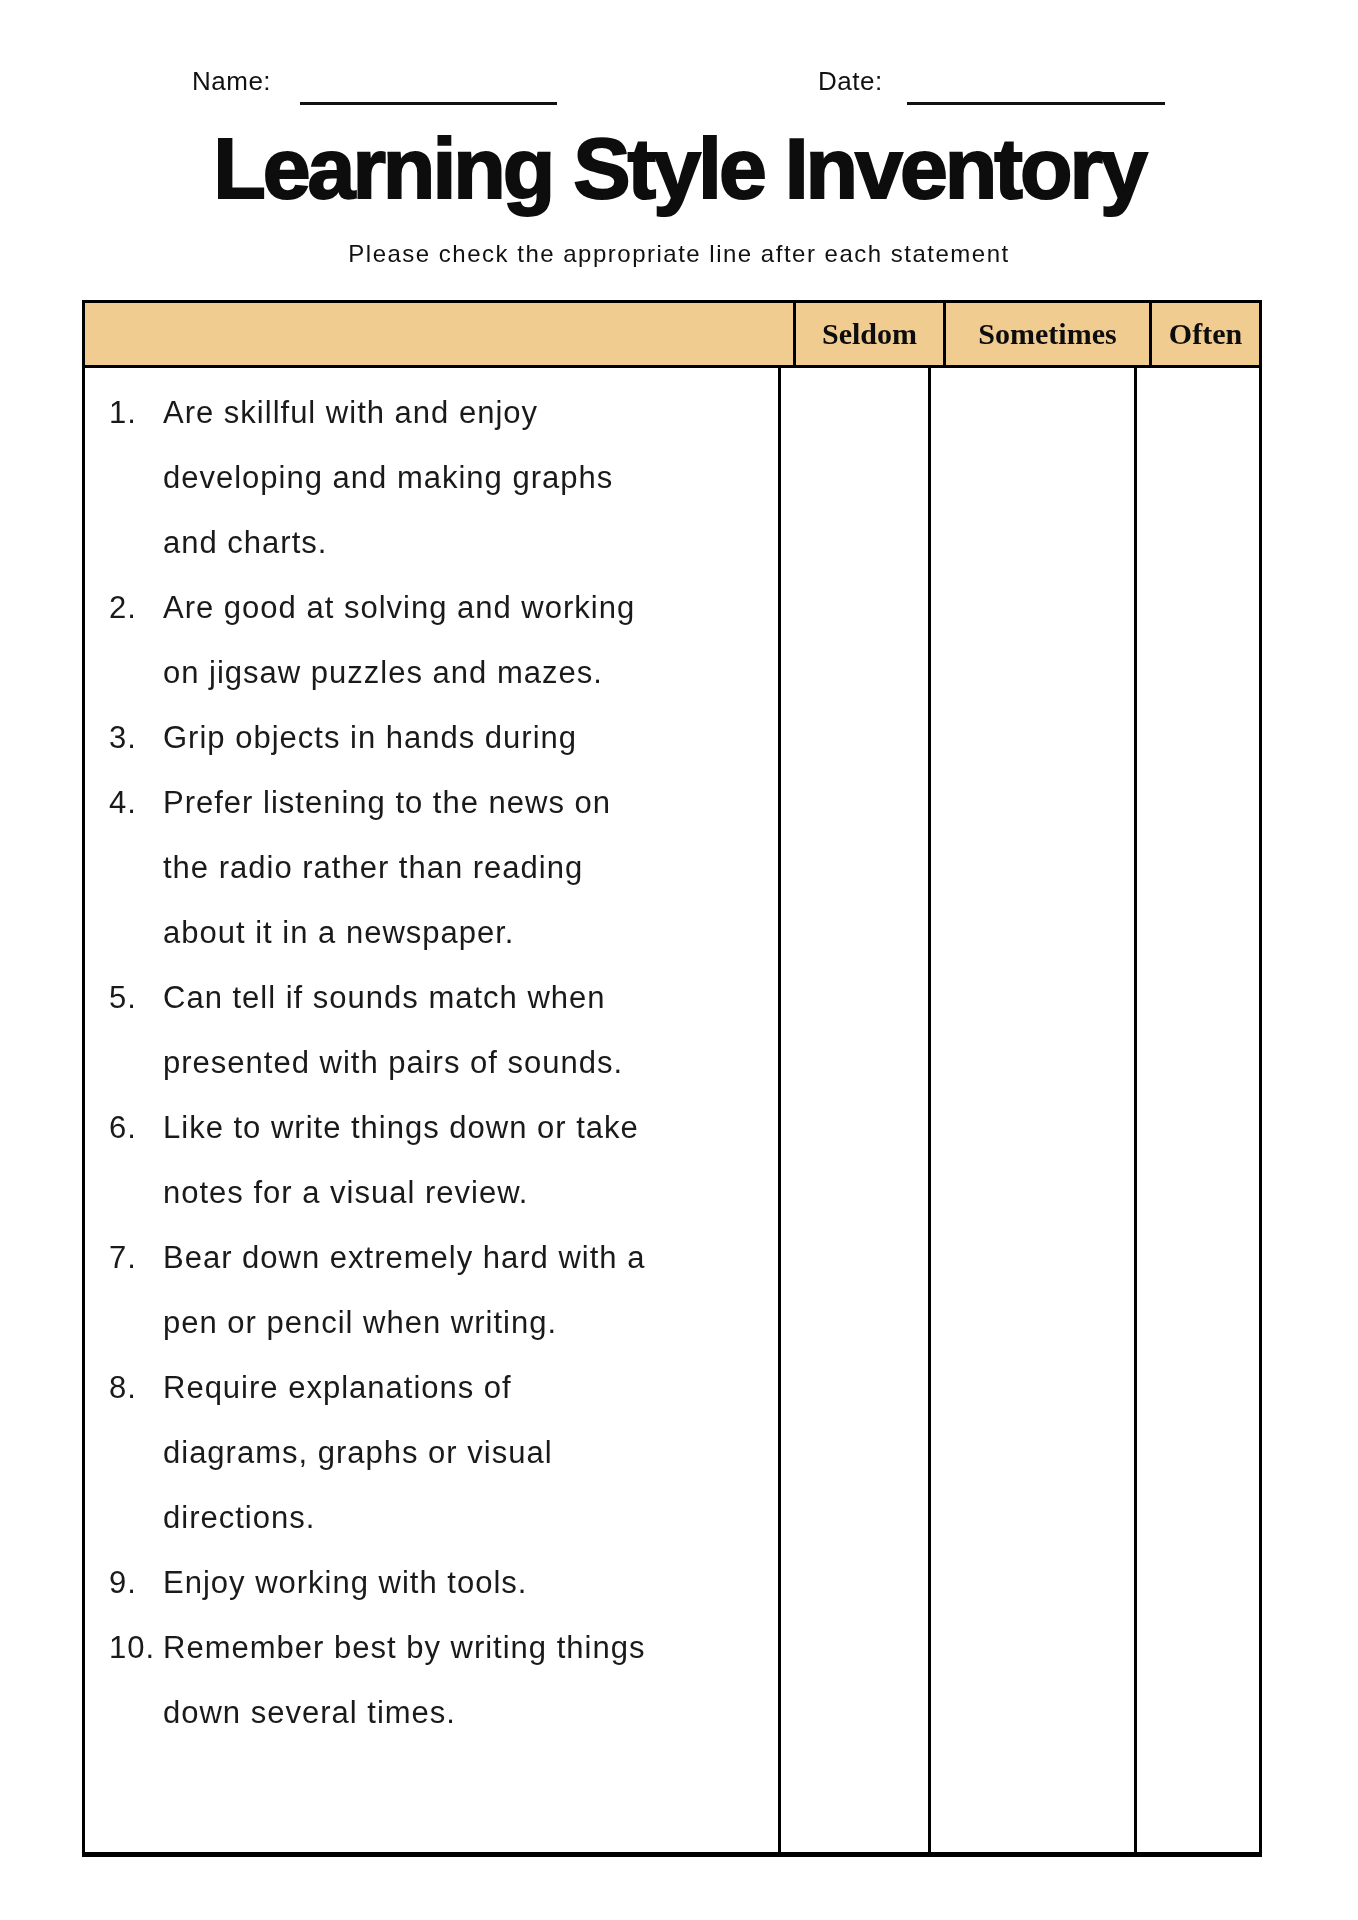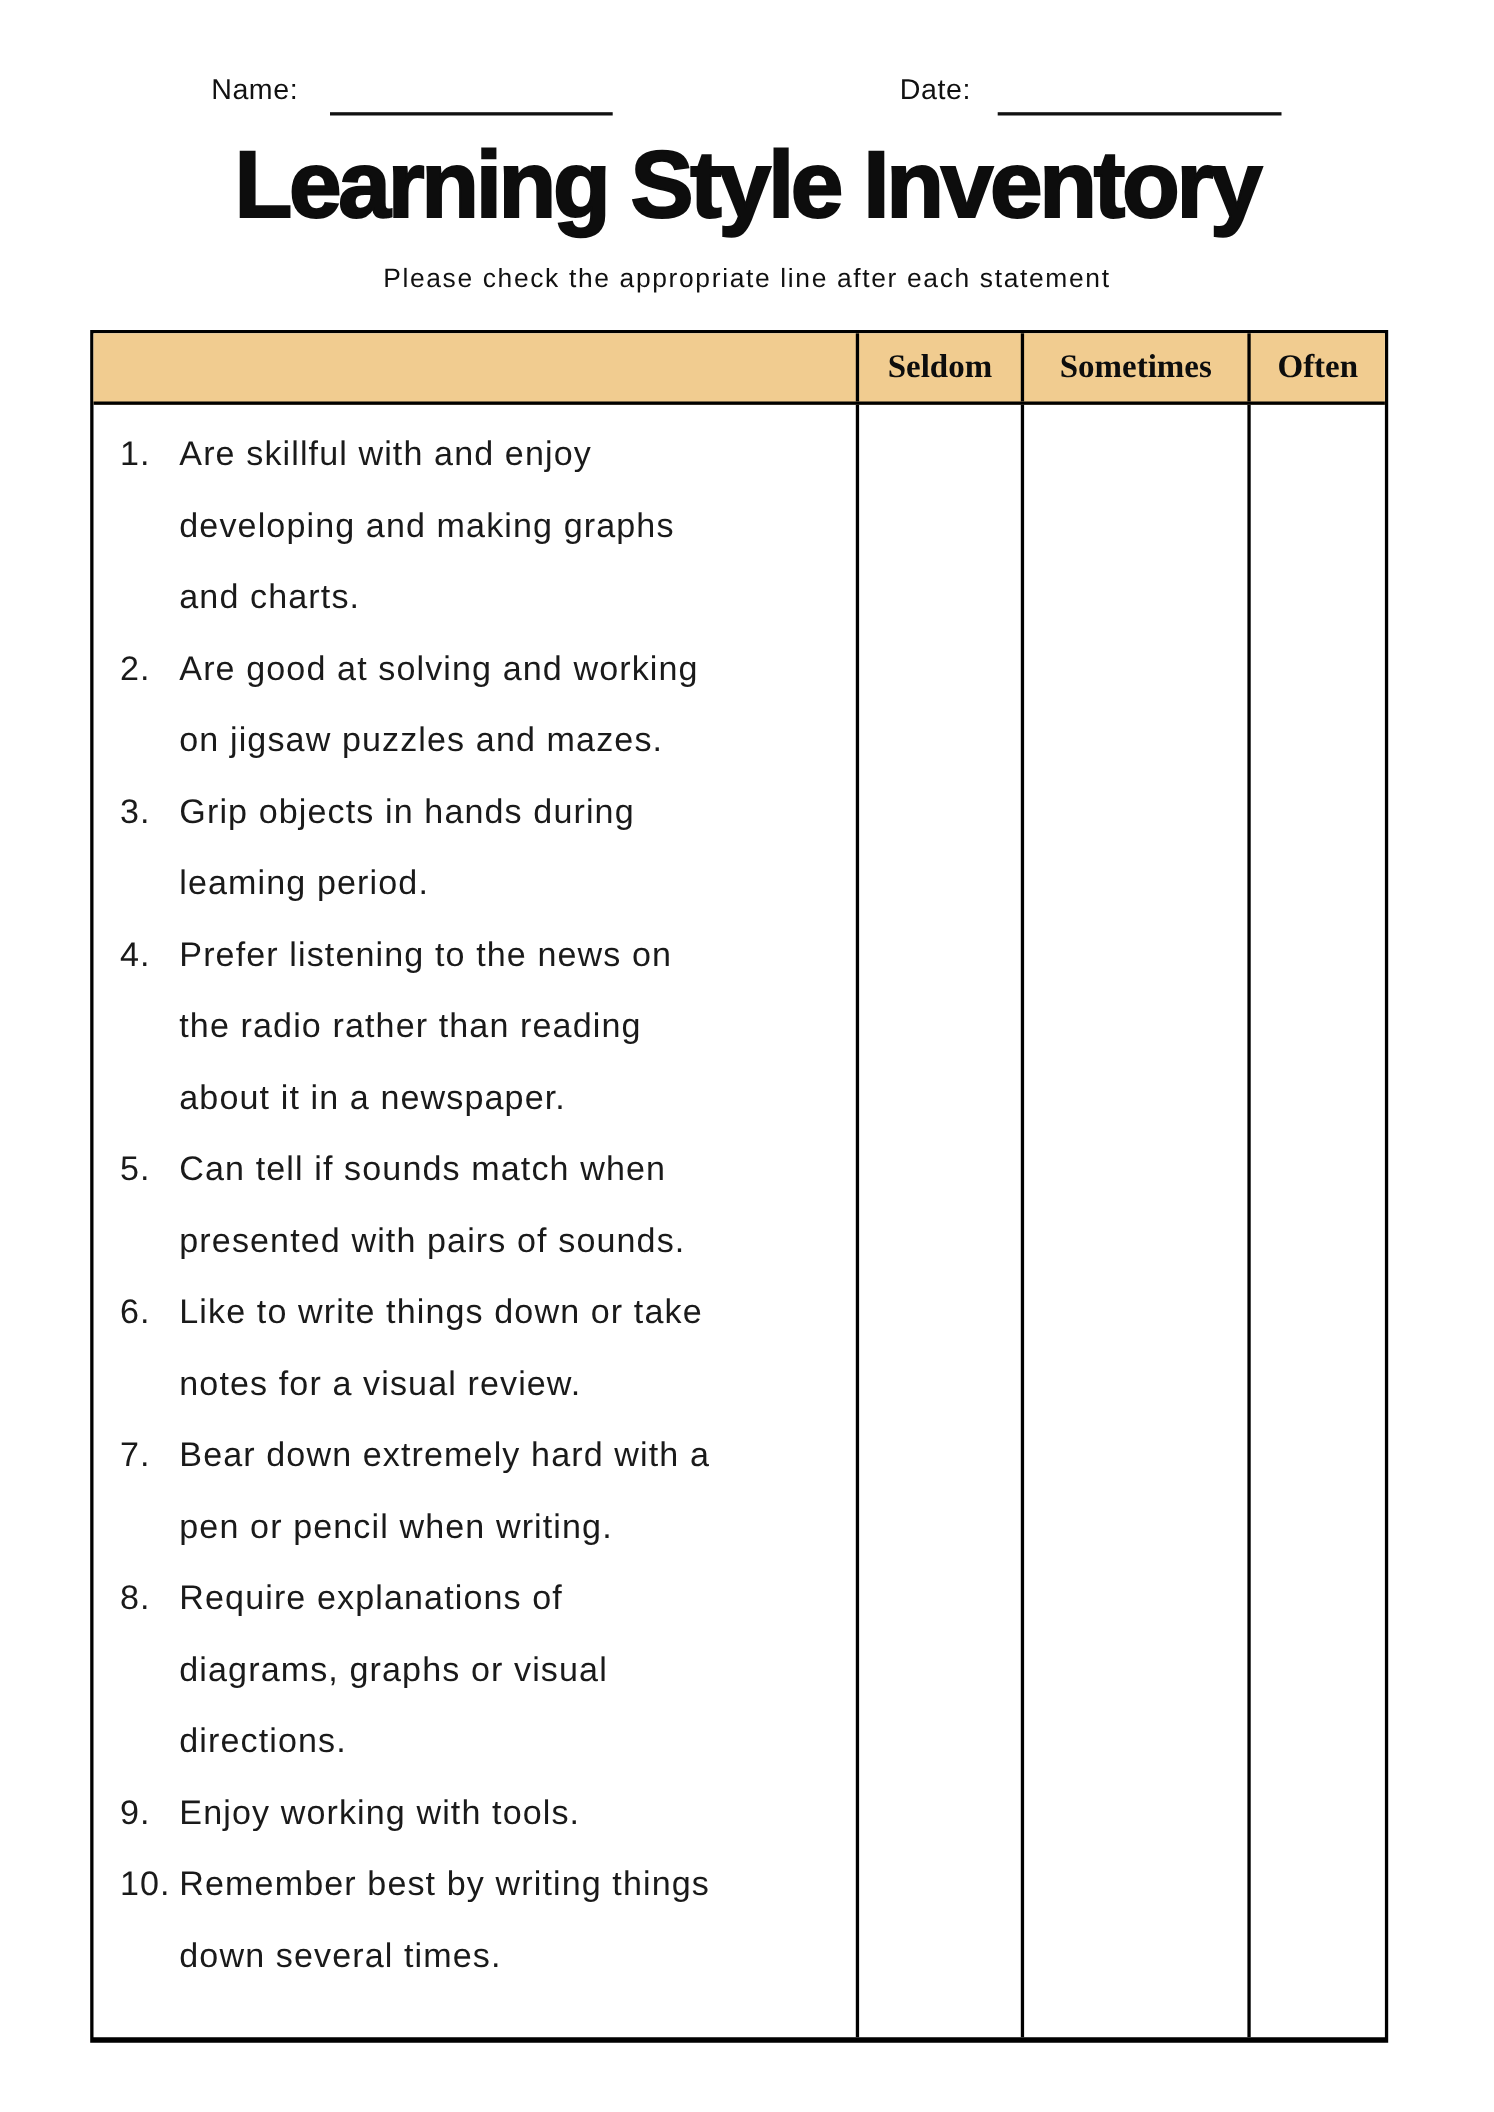--- a/index.html
+++ b/index.html
@@ -104,21 +104,21 @@
 <span class="field-label name-label">Name:</span>
 <div class="blank-line name-line"></div>
 
 <span class="field-label date-label">Date:</span>
 <div class="blank-line date-line"></div>
 
 <div class="title">Learning Style Inventory</div>
 <div class="subtitle">Please check the appropriate line after each statement</div>
 
 <div class="lsi-table">
-  <div class="t-head" style="background: rgb(241, 204, 144);">
+  <div class="t-head" style="background: rgb(241, 204, 144); padding-left: 15px;">
     <div class="h-cell c-stmt"></div>
     <div class="h-cell c-seldom">Seldom</div>
     <div class="h-cell c-some">Sometimes</div>
     <div class="h-cell c-often">Often</div>
   </div>
   <div class="t-body">
     <div class="c-stmt statements">
   <div class="statement">
     <div class="st-num">1.</div>
     <div class="st-text">
@@ -133,21 +133,20 @@
     <div class="st-text">
             <div class="st-line">Are good at solving and working</div>
             <div class="st-line">on jigsaw puzzles and mazes.</div>
           </div>
   </div>
 
   <div class="statement">
     <div class="st-num">3.</div>
     <div class="st-text">
             <div class="st-line">Grip objects in hands during</div>
-            <div class="st-line">leaming period.</div>
           </div>
   </div>
 
   <div class="statement">
     <div class="st-num">4.</div>
     <div class="st-text">
             <div class="st-line">Prefer listening to the news on</div>
             <div class="st-line">the radio rather than reading</div>
             <div class="st-line">about it in a newspaper.</div>
           </div>

